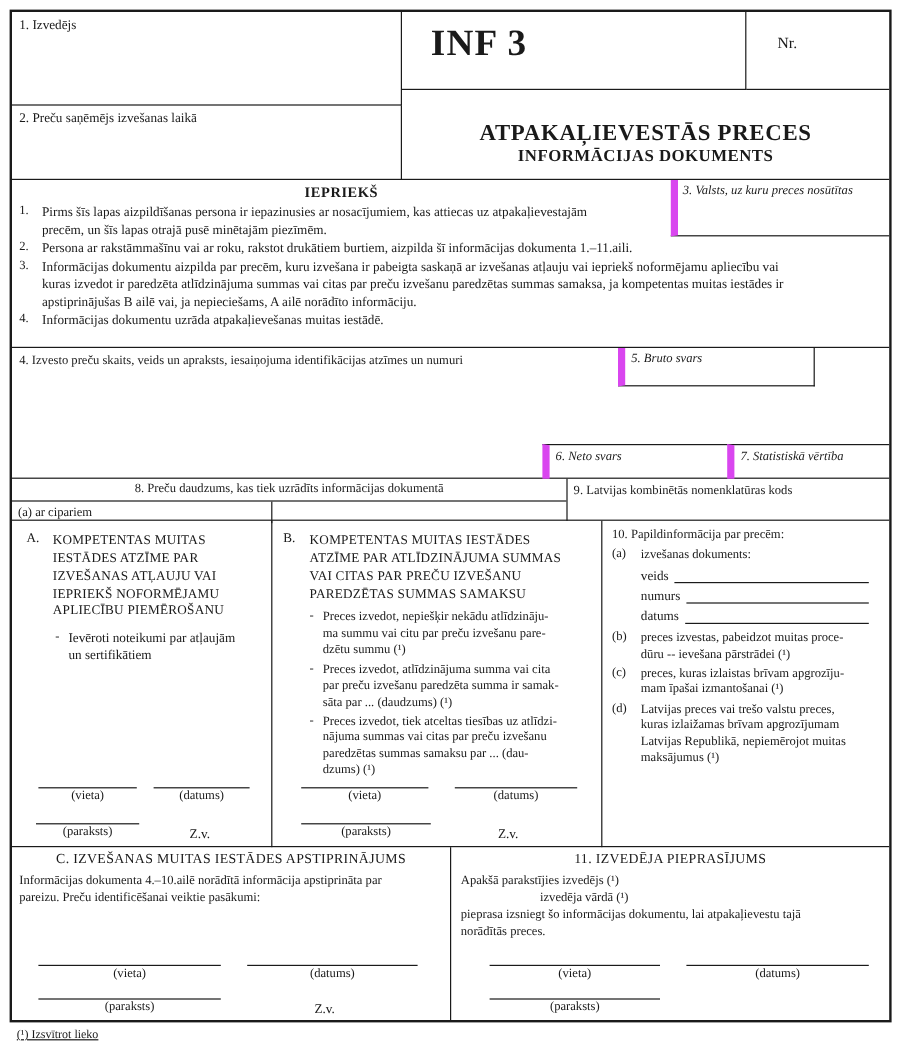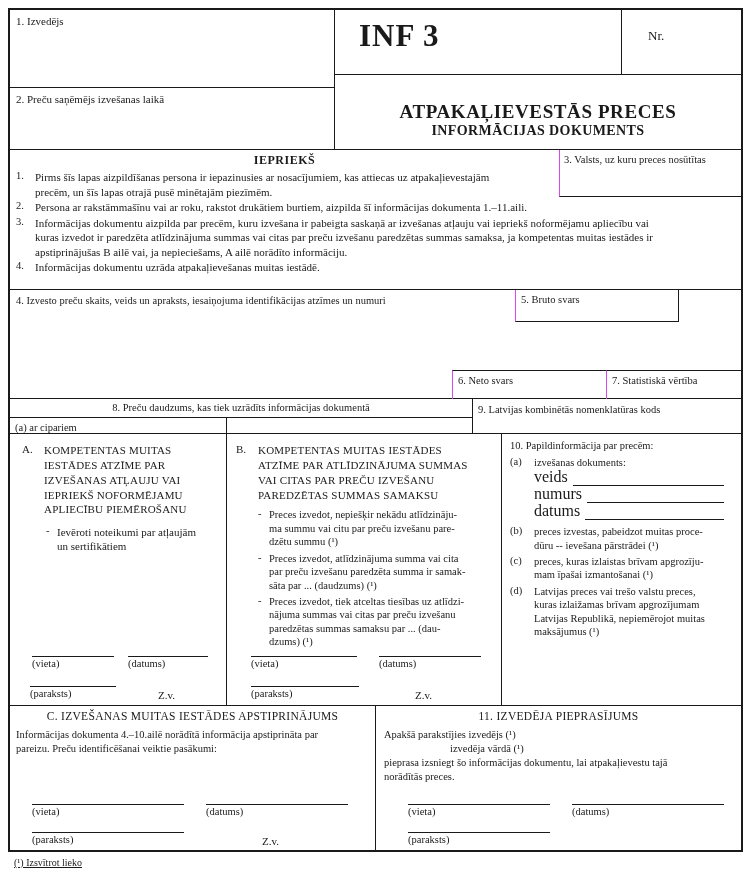--- a/index.html
+++ b/index.html
@@ -9,45 +9,45 @@
     -webkit-font-smoothing:antialiased;
   }
   .abs{position:absolute;}
   .form{
     position:absolute;left:8px;top:8px;width:731px;height:840px;
     border:2px solid #1a1a1a;box-sizing:content-box;background:#fff;
   }
   .cell{position:absolute;box-sizing:border-box;}
   .br{border-right:1px solid #1a1a1a;}
   .bb{border-bottom:1px solid #1a1a1a;}
-  .bl{border-left:1px solid #d946ef;}
+  .bl{border-left:6px solid #d946ef;font-style:italic;}
   .bt{border-top:1px solid #1a1a1a;}
   .lbl{font-size:11px;line-height:1.2;}
   .sm{font-size:10.5px;line-height:1.3;}
   .pre{white-space:pre-line;}
   .caps{letter-spacing:0.2px;}
   .formcode{font-size:31px;font-weight:bold;letter-spacing:1px;}
   .doc-title1{font-size:19px;font-weight:bold;letter-spacing:0.6px;}
   .doc-title2{font-size:14px;font-weight:bold;letter-spacing:0.4px;}
   .center{text-align:center;}
   .imp-item{display:flex;margin-bottom:1px;}
   .imp-num{width:19px;flex:none;font-size:10.5px;}
   .imp-text{flex:1;font-size:11px;line-height:1.32;}
   .hflex{display:flex;}
   .letter{width:22px;flex:none;font-size:11px;}
   .sect-head{font-size:11px;line-height:1.35;letter-spacing:0.2px;}
   .bullet{display:flex;margin-top:3px;}
   .dash{width:11px;flex:none;font-size:10.5px;}
   .btext{flex:1;font-size:10.5px;line-height:1.28;}
   .sig{position:absolute;}
   .sigline{border-top:1.5px solid #1a1a1a;height:0;}
-  .siglabel{text-align:left;font-size:10.5px;padding-top:1px;}
+  .siglabel{text-align:center;font-size:10.5px;padding-top:1px;}
   .zv{position:absolute;font-size:11px;text-align:right;}
   .fieldrow{display:flex;align-items:flex-end;margin-top:4px;height:13px;}
-  .fieldrow span{font-size:16px;line-height:1.1;}
+  .fieldrow span{font-size:11px;line-height:1.1;}
   .uline{flex:1;border-bottom:1px solid #1a1a1a;margin-left:5px;margin-right:6px;height:12px;}
   .item10{display:flex;margin-top:3px;}
   .item10 .ilabel{width:24px;flex:none;font-size:10.5px;}
   .item10 .itext{flex:1;font-size:10.5px;line-height:1.28;}
   .sec-title{font-size:11.5px;letter-spacing:0.3px;}
 </style>
 </head>
 <body>
 
 <div class="form">

